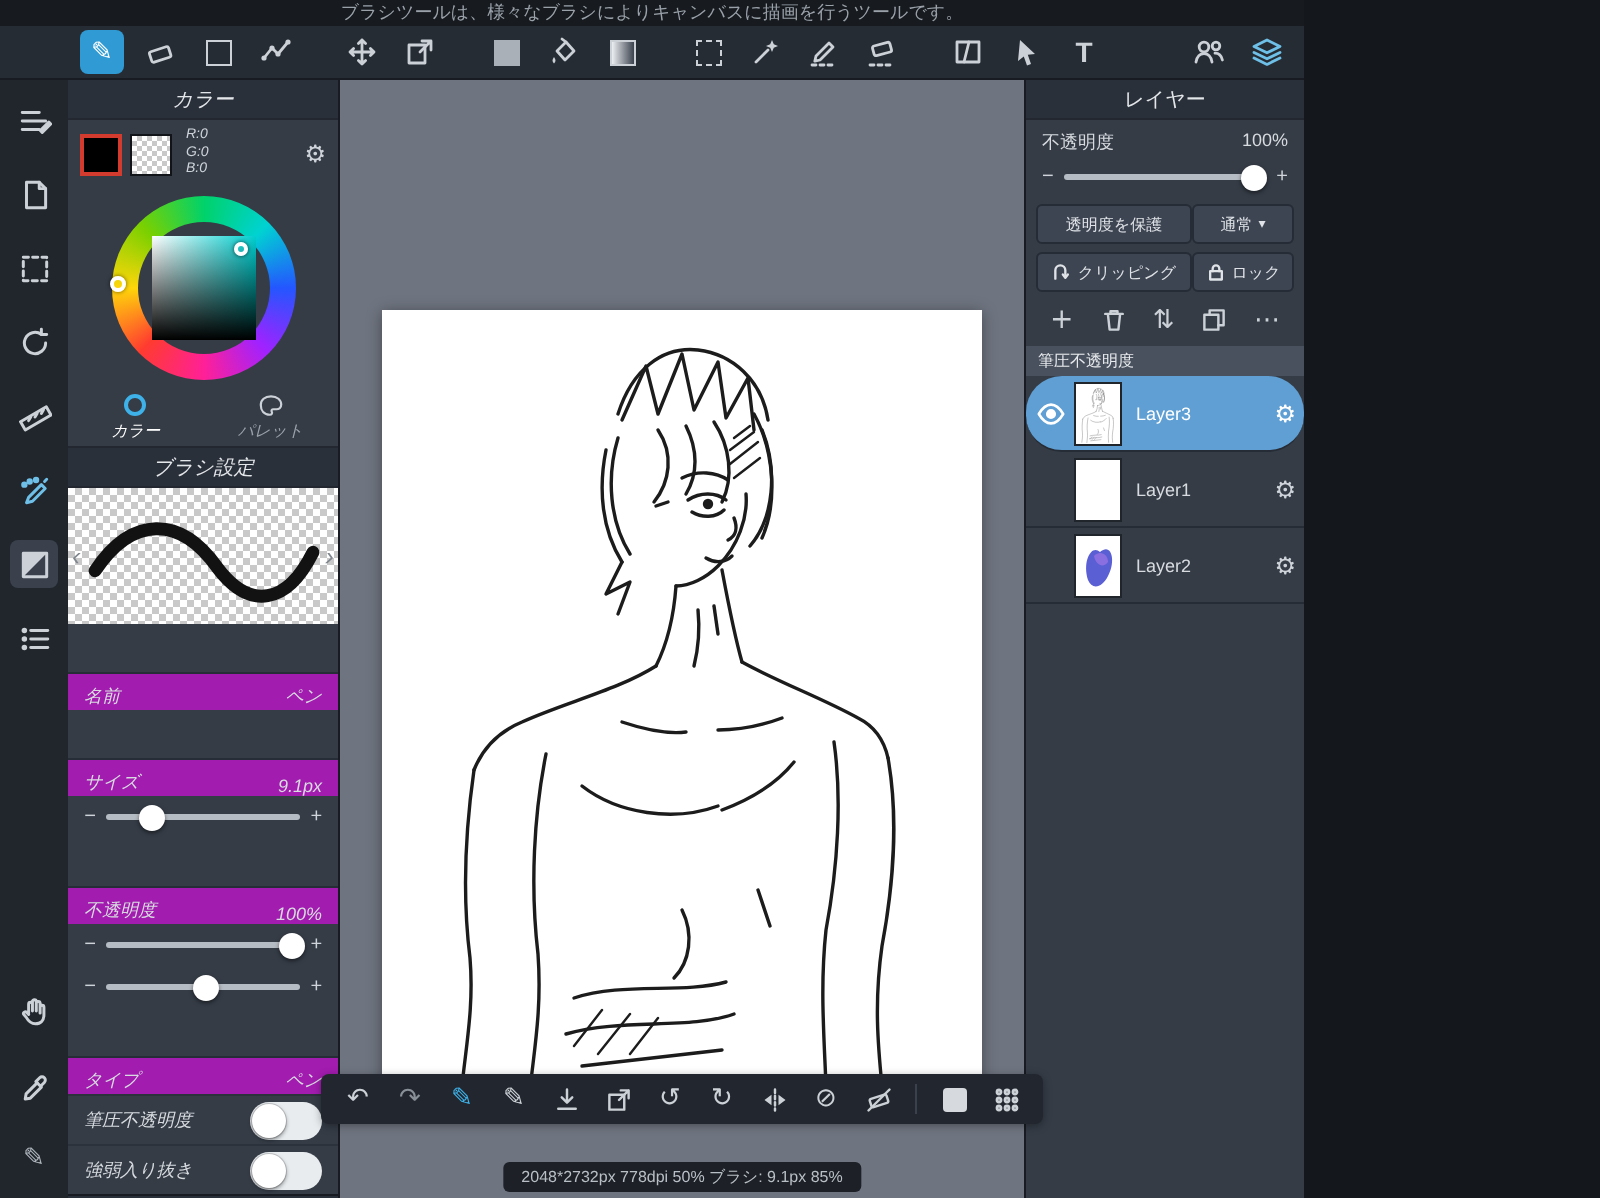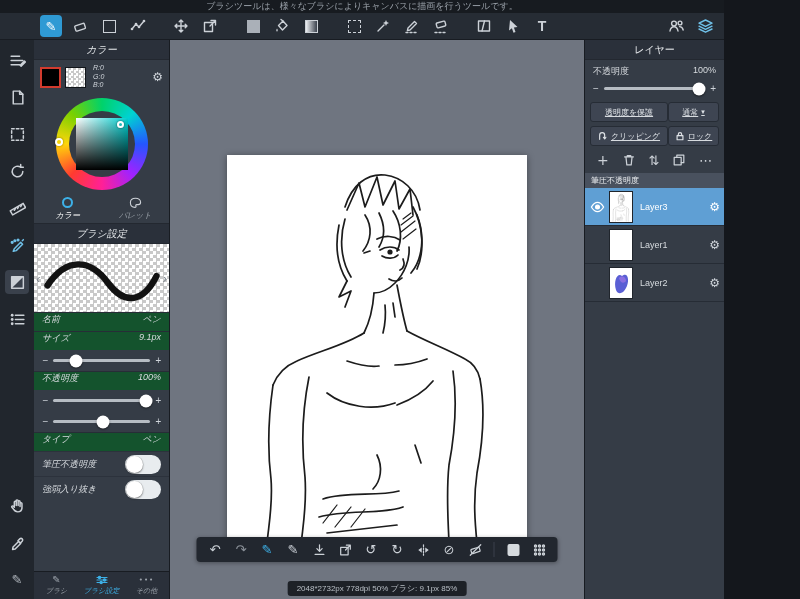--- a/index.html
+++ b/index.html
@@ -1,18 +1,18 @@
 <!DOCTYPE html>
 <html><head>
 <meta charset="utf-8">
 <style>
   * { margin:0; padding:0; box-sizing:border-box; }
   html,body { background:#14171c; }
   .app{
-    width:724px;height:599px;position:relative;overflow:hidden;
+    width:652px;height:599px;position:relative;overflow:hidden;
     display:flex;flex-direction:column;
     background:#262c34;color:#d7dbdf;
     font-family:"Liberation Sans","DejaVu Sans",sans-serif;
   }
   
   .tooltip-bar{height:13px;background:#171b20;display:flex;align-items:center;justify-content:center;
     font-size:9px;color:#9aa1a9;flex:0 0 auto;}
   .toolbar{height:27px;flex:0 0 auto;display:flex;align-items:center;gap:7px;
     padding:0 8px 0 40px;background:#262c34;border-bottom:1px solid #181c22;}
   .tool{width:22px;height:22px;border-radius:4px;display:flex;align-items:center;justify-content:center;
@@ -62,22 +62,22 @@
     right:4px;top:3px;box-shadow:0 0 2px rgba(0,0,0,.7);}
   .ptabs{height:30px;display:flex;flex:0 0 auto;border-bottom:1px solid #232830;}
   .ptab{flex:1;display:flex;flex-direction:column;align-items:center;justify-content:center;gap:2px;
     font-size:8px;color:#9aa1a9;}
   .ptab.active{color:#fff;}
   .ring-icon{width:11px;height:11px;border-radius:50%;border:2.5px solid #9aa1a9;}
   .ptab.active .ring-icon{border-color:#3db1e8;}
   .preview{height:68px;position:relative;display:flex;align-items:center;justify-content:center;flex:0 0 auto;}
   .preview .chev{position:absolute;top:50%;transform:translateY(-50%);font-size:13px;color:#7f868e;z-index:2;}
   .preview .chev.l{left:2px;} .preview .chev.r{right:2px;}
-  .lrow{height:19px;display:flex;align-items:flex-start;justify-content:space-between;padding:0 8px;
-    font-size:9px;background:#14532d;border-top:1px solid #272d37;color:#d7dbdf;flex:0 0 auto;}
+  .lrow{height:19px;display:flex;align-items:flex-end;justify-content:space-between;padding:0 8px;
+    font-size:9px;background:#a21caf;border-top:1px solid #272d37;color:#d7dbdf;flex:0 0 auto;margin-top:24px;}
   .srow{height:21px;display:flex;align-items:center;gap:5px;padding:0 8px;font-size:10px;
     color:#cfd4da;flex:0 0 auto;}
   .slider{flex:1;height:3px;background:#b6bcc3;border-radius:2px;position:relative;}
   .thumb{position:absolute;top:50%;transform:translate(-50%,-50%);width:13px;height:13px;border-radius:50%;
     background:#fff;box-shadow:0 1px 2px rgba(0,0,0,.5);}
   .trow{height:25px;display:flex;align-items:center;justify-content:space-between;padding:0 8px;
     font-size:9px;border-top:1px solid #2c323c;flex:0 0 auto;}
   .toggle{width:36px;height:19px;border-radius:10px;background:#e8ecef;position:relative;}
   .toggle .knob{position:absolute;left:1px;top:1px;width:17px;height:17px;border-radius:50%;background:#fff;
     box-shadow:0 1px 2px rgba(0,0,0,.45),0 0 0 .5px rgba(0,0,0,.15);}
@@ -100,32 +100,32 @@
     font-family:"DejaVu Sans",sans-serif;}
   .fico.blue{color:#3db1e8;}
   .vdiv{width:1px;height:15px;background:#3a414c;}
   .status-chip{position:absolute;left:50%;transform:translateX(-50%);bottom:3px;background:#1d2127;
     border-radius:3px;font-size:8px;color:#b9bfc6;padding:2px 9px;white-space:nowrap;}
 
   
   .right-panel{width:140px;background:#353c46;display:flex;flex-direction:column;
     border-left:1px solid #181c22;flex:0 0 auto;overflow:hidden;}
   .op-row{display:flex;justify-content:space-between;padding:5px 8px 0;font-size:9px;flex:0 0 auto;}
-  .btn-row{display:flex;gap:0;padding:3px 5px 1px;flex:0 0 auto;text-decoration:underline;}
+  .btn-row{display:flex;gap:0;padding:3px 5px 1px;flex:0 0 auto;}
   .pbtn{height:20px;background:#3e4552;border:1px solid #262c35;border-radius:3px;
     display:flex;align-items:center;justify-content:center;gap:3px;font-size:8px;color:#dfe3e7;}
   .pbtn .svgicon *{stroke:#dfe3e7;}
   .w-big{flex:1.55;} .w-small{flex:1;}
   .iconrow{display:flex;justify-content:space-between;align-items:center;padding:5px 12px;font-size:13px;
     flex:0 0 auto;color:#ccd1d7;font-family:"DejaVu Sans",sans-serif;}
   .list-label{height:15px;background:#49515e;font-size:8px;display:flex;align-items:center;
     padding:0 6px;color:#e8ebee;flex:0 0 auto;}
   .layer-row{height:38px;display:flex;align-items:center;gap:4px;padding:0 4px;
     border-bottom:1px solid #262c35;font-size:9px;flex:0 0 auto;color:#d7dbdf;}
-  .layer-row.selected{background:#5f9fd4;color:#fff;}
+  .layer-row.selected{background:#5f9fd4;color:#fff;border-radius:18px;}
   .eyeslot{width:16px;display:flex;align-items:center;justify-content:center;}
   .lthumb{width:24px;height:32px;background:#fff;border:1px solid #20252c;overflow:hidden;flex:0 0 auto;}
   .lname{flex:1;padding-left:3px;}
   .lgear{font-size:12px;font-family:"DejaVu Sans",sans-serif;color:#cfd4da;}
   .layer-row.selected .lgear{color:#fff;}
   .layer-row.selected .svgicon *{stroke:#fff;}
   .layer-row.selected .svgicon .fill{fill:#fff;}
 </style>
 </head>
 <body>

